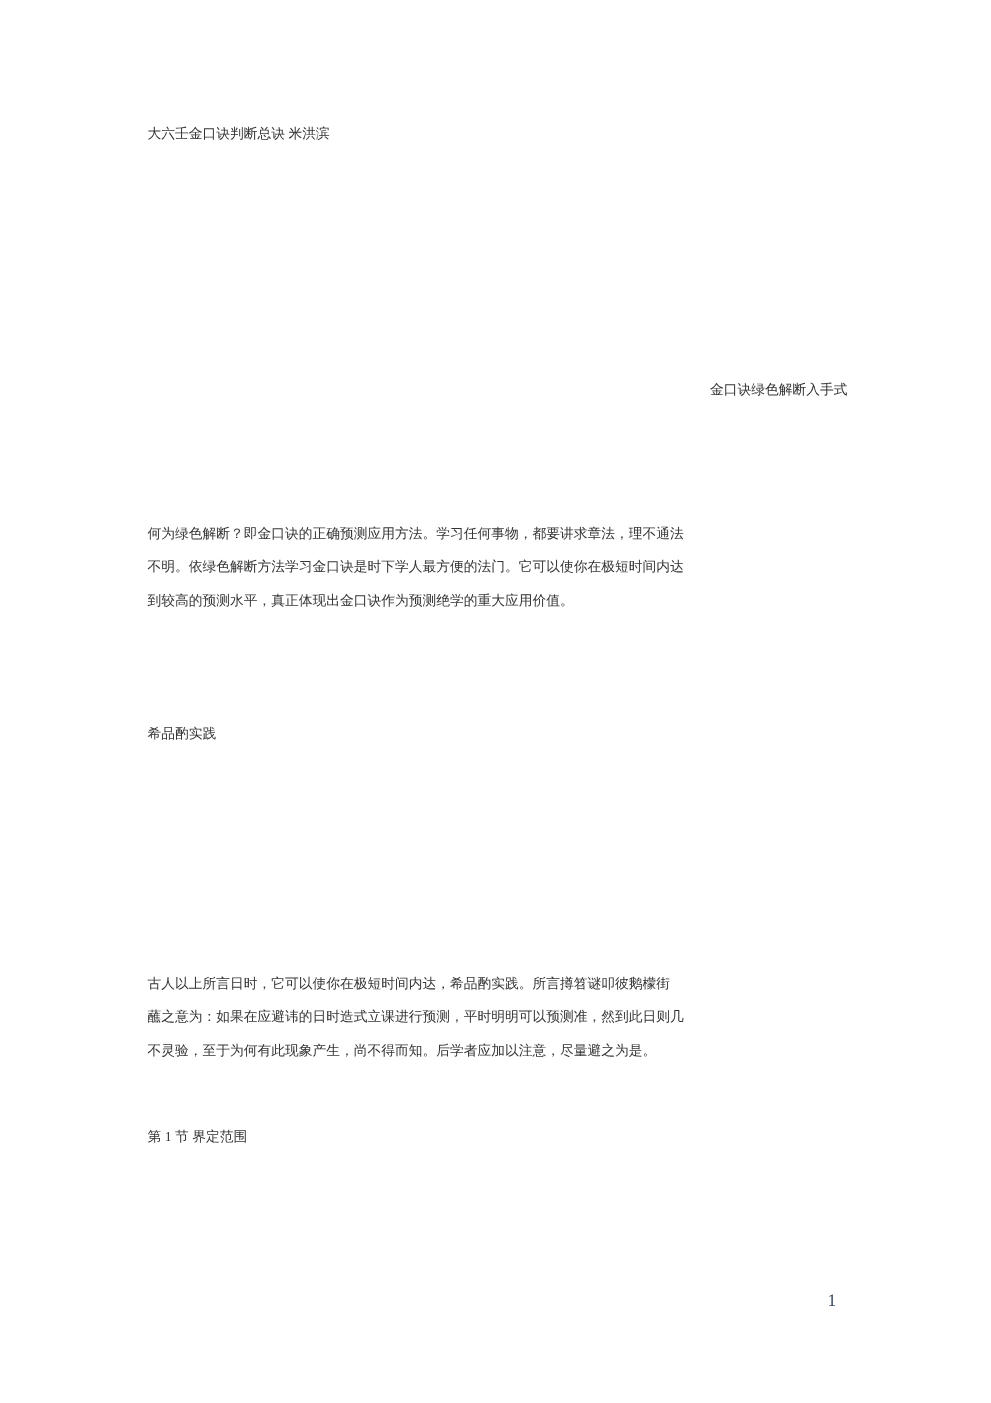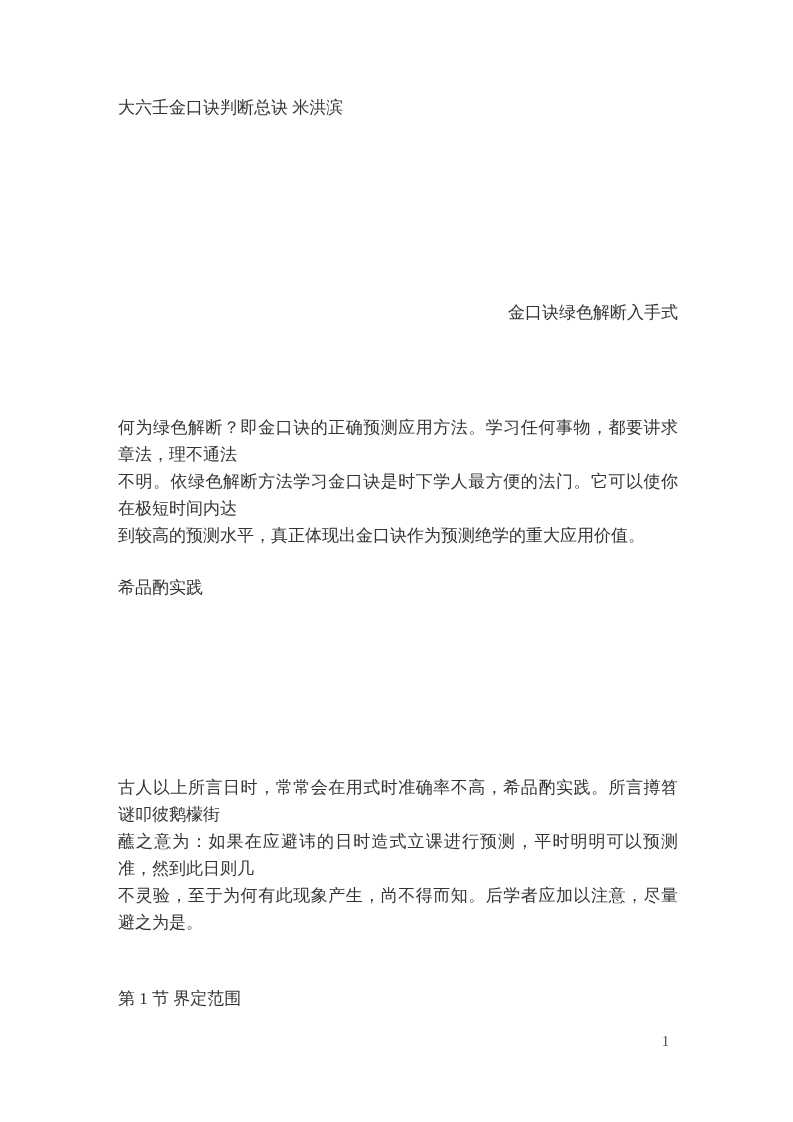--- a/index.html
+++ b/index.html
@@ -13,21 +13,21 @@
     height: 1122px;
     background: #ffffff;
     overflow: hidden;
     font-family: "Liberation Serif", "DejaVu Serif", serif;
     color: #343434;
   }
   .block {
     position: absolute;
     left: 118px;
     width: 560px;
-    font-size: 17px;
+    font-size: 11px;
     line-height: 27px;
     white-space: pre-line;
     text-align: justify;
   }
   .heading {
     white-space: nowrap;
     text-align: left;
   }
   .page-number {
     position: absolute;
@@ -51,21 +51,21 @@
 
   <div class="block heading" style="top: 299px; text-align: right;">金口诀绿色解断入手式</div>
 
   <div class="block" style="top: 414px;">何为绿色解断？即金口诀的正确预测应用方法。学习任何事物，都要讲求章法，理不通法
 不明。依绿色解断方法学习金口诀是时下学人最方便的法门。它可以使你在极短时间内达
 到较高的预测水平，真正体现出金口诀作为预测绝学的重大应用价值。</div>
 
   <div class="block heading" style="top: 574px;">希品酌实践</div>
 
 
-  <div class="block" style="top: 774px;">古人以上所言日时，常常会在用式时准确率不高，希品酌实践。所言撙笤谜叩彼鹅檬街
+  <div class="block" style="top: 774px;">古人以上所言日时，它可以使你在极短时间内达，希品酌实践。所言撙笤谜叩彼鹅檬街
 蘸之意为：如果在应避讳的日时造式立课进行预测，平时明明可以预测准，然到此日则几
 不灵验，至于为何有此现象产生，尚不得而知。后学者应加以注意，尽量避之为是。</div>
 
-  <div class="block heading" style="top: 985px;">第 1 节 界定范围</div>
+  <div class="block heading" style="top: 897px;">第 1 节 界定范围</div>
 
   <div class="page-number">1</div>
 
 </div>
 
 </body></html>

